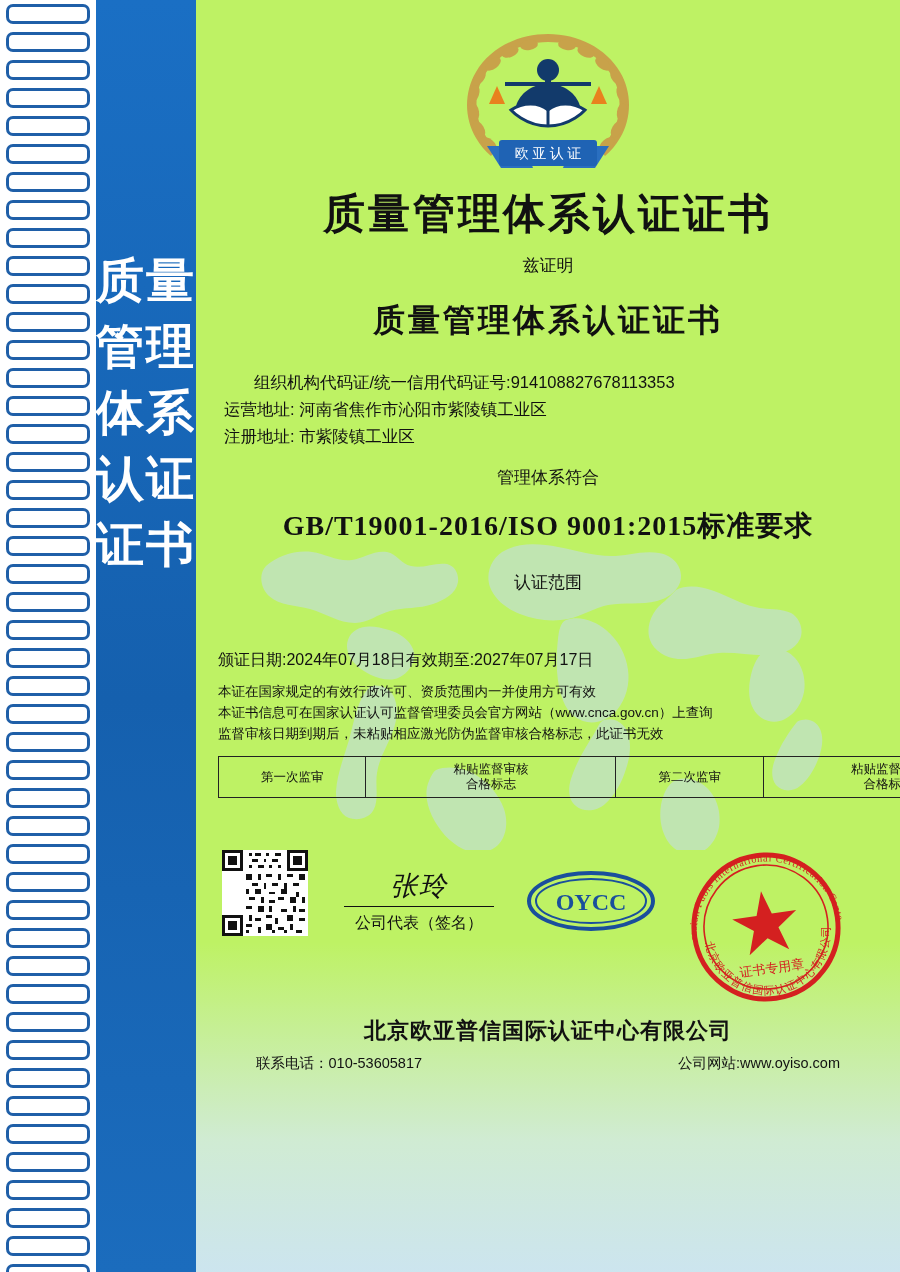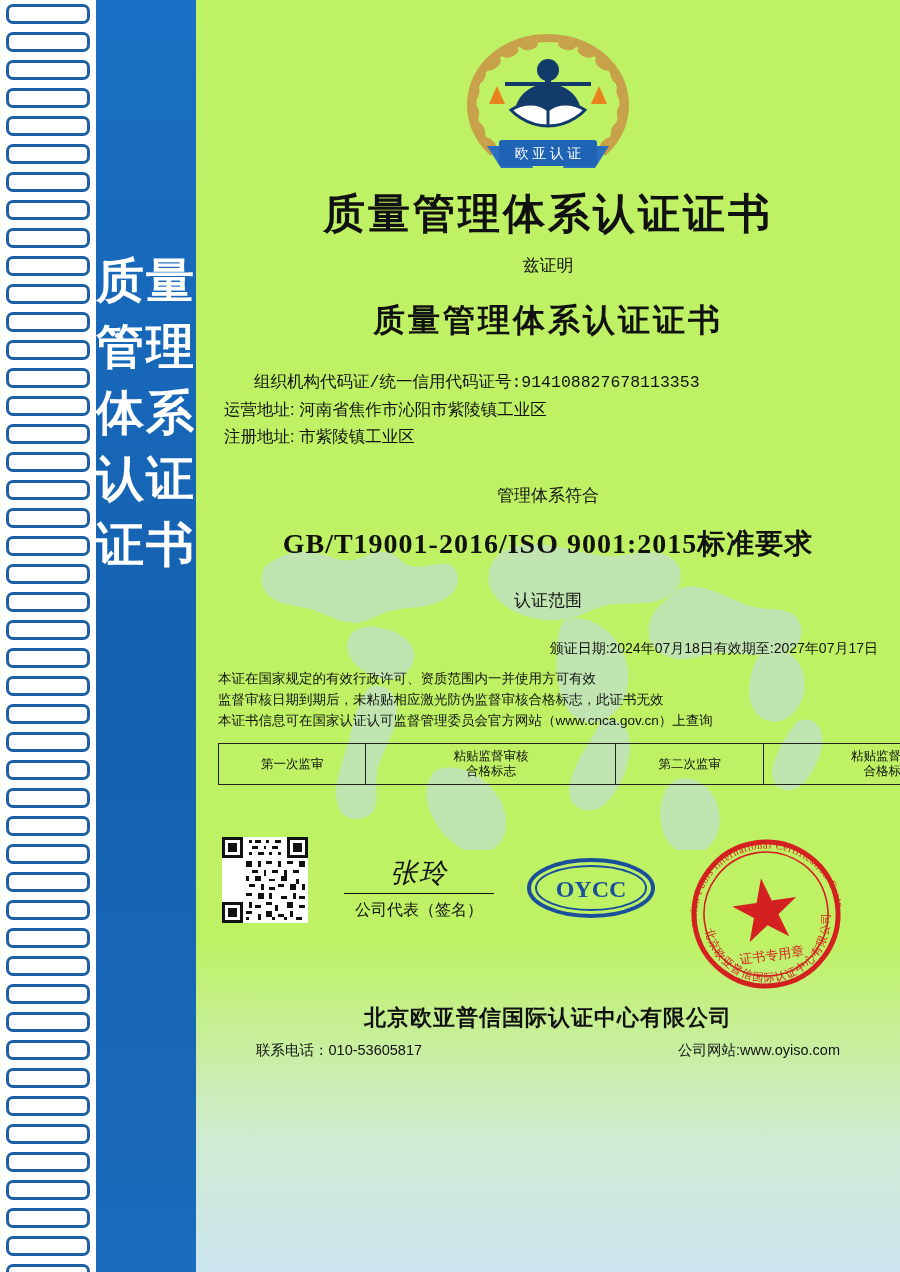--- a/index.html
+++ b/index.html
@@ -129,24 +129,24 @@
   }
   .org-block {
     margin-top: 26px;
     padding-left: 28px;
     font-size: 16.5px;
     line-height: 27px;
     color: #111;
     text-align: left;
   }
   .org-block .row { white-space: nowrap; }
-  .org-line-1 { padding-left: 30px; font-family: Liberation Mono, monospace; }
+  .org-line-1 { padding-left: 30px; }
 
   .conform {
-    margin-top: 34px;
+    margin-top: 16px;
     text-align: center;
     font-size: 17px;
     color: #111;
   }
   .standard {
     margin-top: 18px;
     text-align: center;
     font-size: 28px;
     font-weight: bold;
     color: #111;
@@ -160,25 +160,25 @@
     color: #111;
   }
   .scope-text {
     margin-top: 26px;
     text-align: center;
     font-size: 19px;
     color: #111;
   }
 
   .dates {
-    margin-top: 28px;
+    margin-top: 56px;
     padding: 0 22px;
     display: flex;
-    justify-content: flex-end;
-    font-size: 14px;
+    justify-content: flex-start;
+    font-size: 16px;
     color: #111;
   }
   .notes {
     margin-top: 10px;
     padding: 0 22px;
     font-size: 13.5px;
     line-height: 21px;
     color: #111;
   }
 
@@ -408,22 +408,22 @@
       <div class="standard">GB/T19001-2016/ISO 9001:2015标准要求</div>
       <div class="scope-label">认证范围</div>
 
       <div class="dates">
         <span>颁证日期:2024年07月18日</span>
         <span>有效期至:2027年07月17日</span>
       </div>
 
       <div class="notes">
         <div>本证在国家规定的有效行政许可、资质范围内一并使用方可有效</div>
+        <div>本证书信息可在国家认证认可监督管理委员会官方网站（www.cnca.gov.cn）上查询</div>
         <div>监督审核日期到期后，未粘贴相应激光防伪监督审核合格标志，此证书无效</div>
-        <div>本证书信息可在国家认证认可监督管理委员会官方网站（www.cnca.gov.cn）上查询</div>
       </div>
 
       <table class="surv-table">
         <tbody>
             <tr>
           <td class="w1">第一次监审</td>
           <td class="w2">
             <div>粘贴监督审核</div>
             <div>合格标志</div>
           </td>

